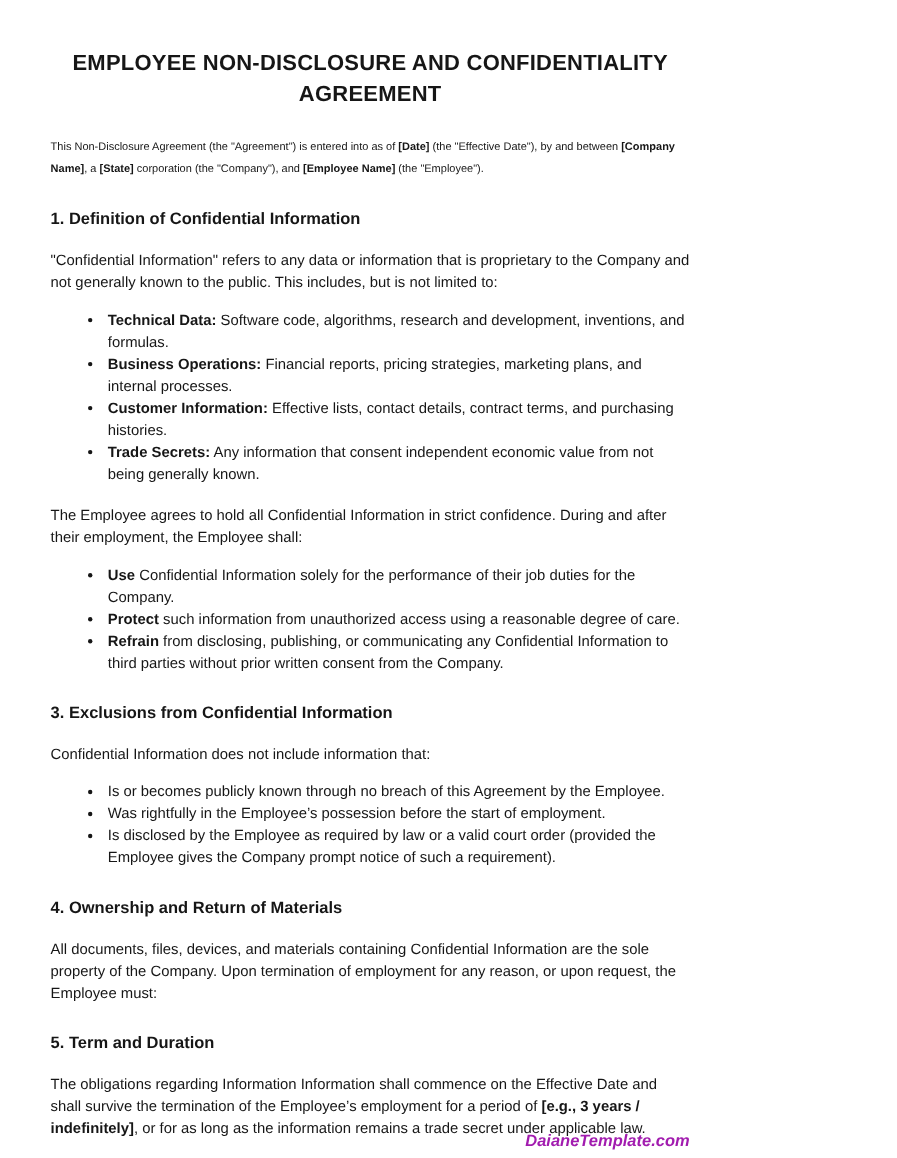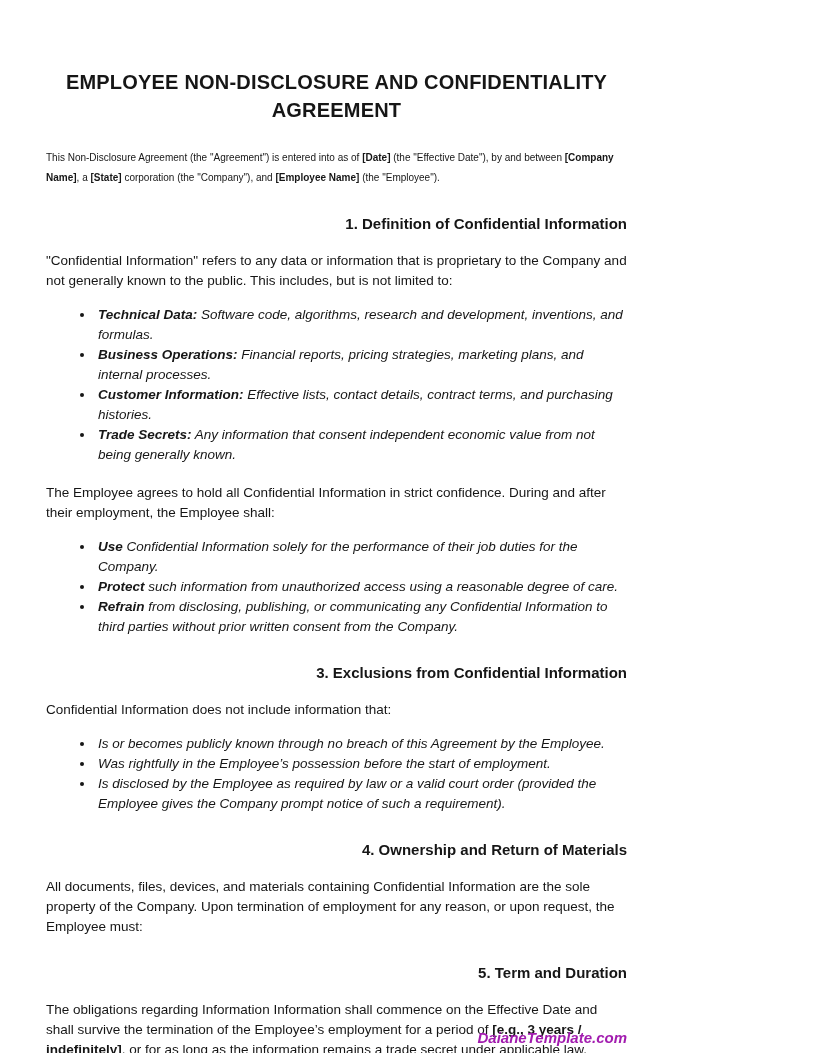--- a/index.html
+++ b/index.html
@@ -6,21 +6,21 @@
   html, body { margin: 0; padding: 0; }
   body {
     width: 815px; height: 1053px;
     background: #ffffff;
     color: #161616;
     font-family: "Liberation Sans", sans-serif;
   }
   .page {
     position: relative;
     width: 675px; height: 1053px;
-    padding: 68px 48px 0 46px;
+    padding: 44px 48px 0 46px;
     background: #ffffff;
     overflow: hidden;
   }
   .doc-title {
     margin: 0;
     font-size: 20px;
     line-height: 28px;
     font-weight: bold;
     text-align: center;
     letter-spacing: 0.2px;
@@ -28,34 +28,32 @@
   .intro {
     margin: 24px 0 0;
     font-size: 10px;
     line-height: 20px;
   }
   .section-heading {
     margin: 27px 0 0;
     font-size: 15px;
     line-height: 18px;
     font-weight: bold;
-    text-align: right;
   }
   .section-paragraph {
     margin: 18px 0 0;
     font-size: 13.5px;
     line-height: 20px;
   }
   .section-list {
     margin: 14px 0 0;
     padding-left: 49px;
     font-size: 13.5px;
     line-height: 20px;
     list-style-type: disc;
-    font-style: italic;
   }
   .section-list.numbered { list-style-type: decimal; }
   .section-list li { padding-left: 3px; }
   .b { font-weight: bold; }
   .footer {
     position: absolute;
     right: 48px; bottom: 7px;
     font-size: 15px;
     font-weight: bold;
     font-style: italic;

